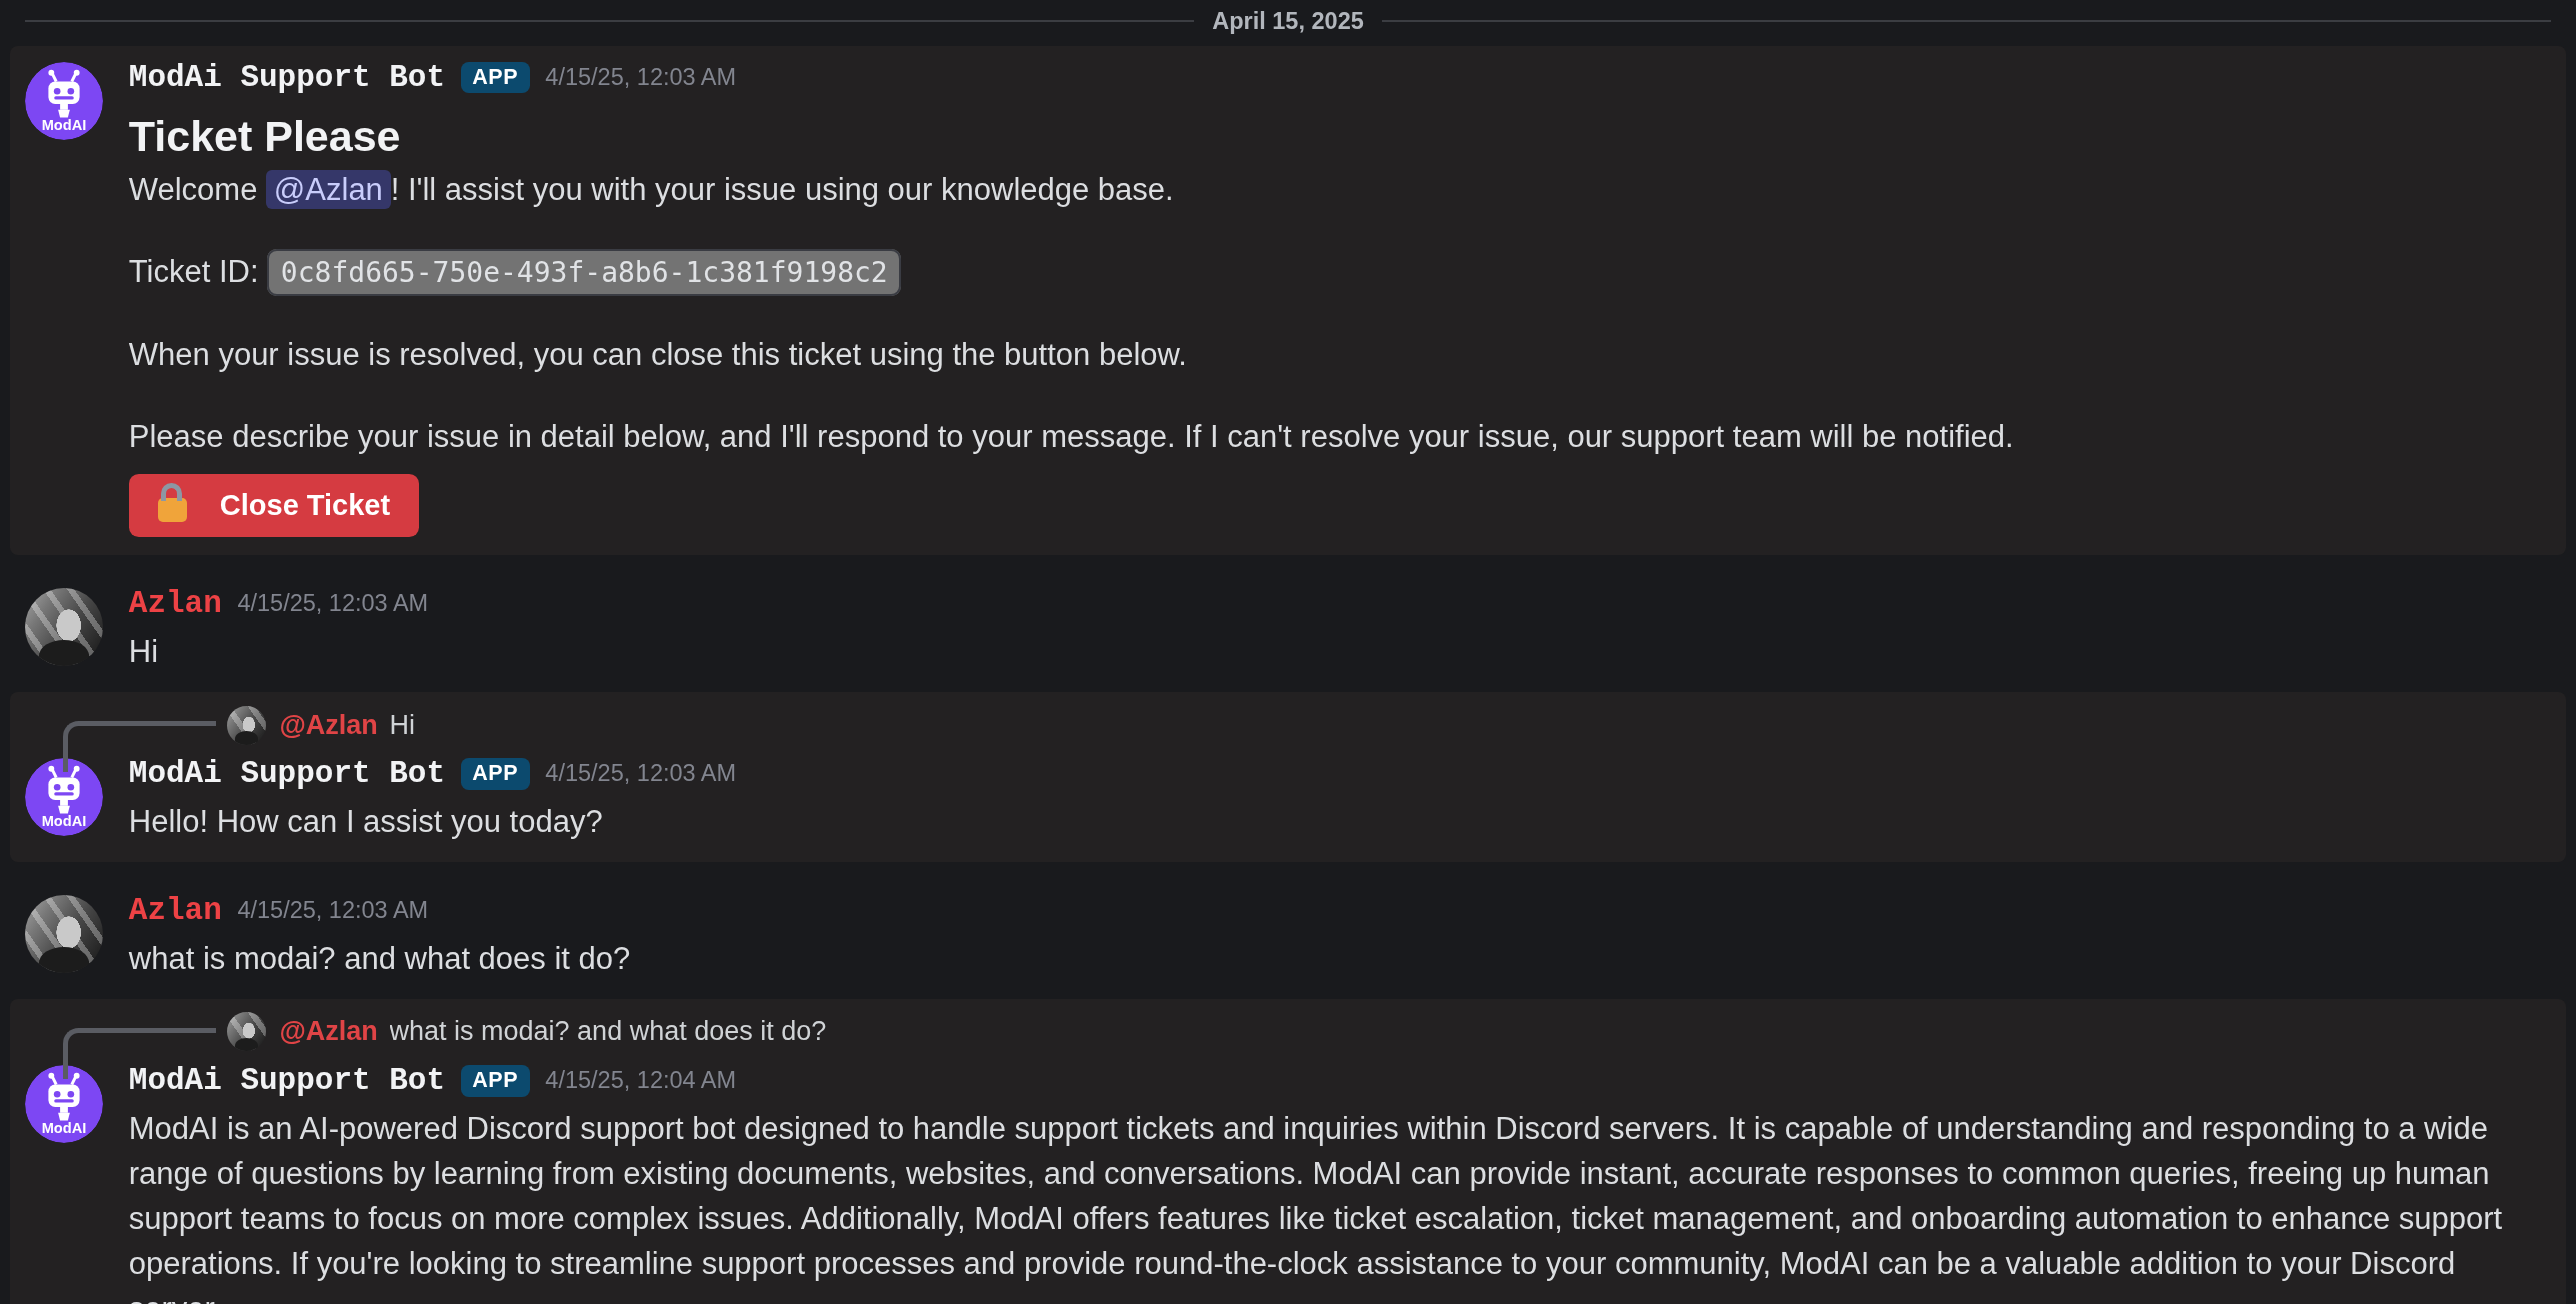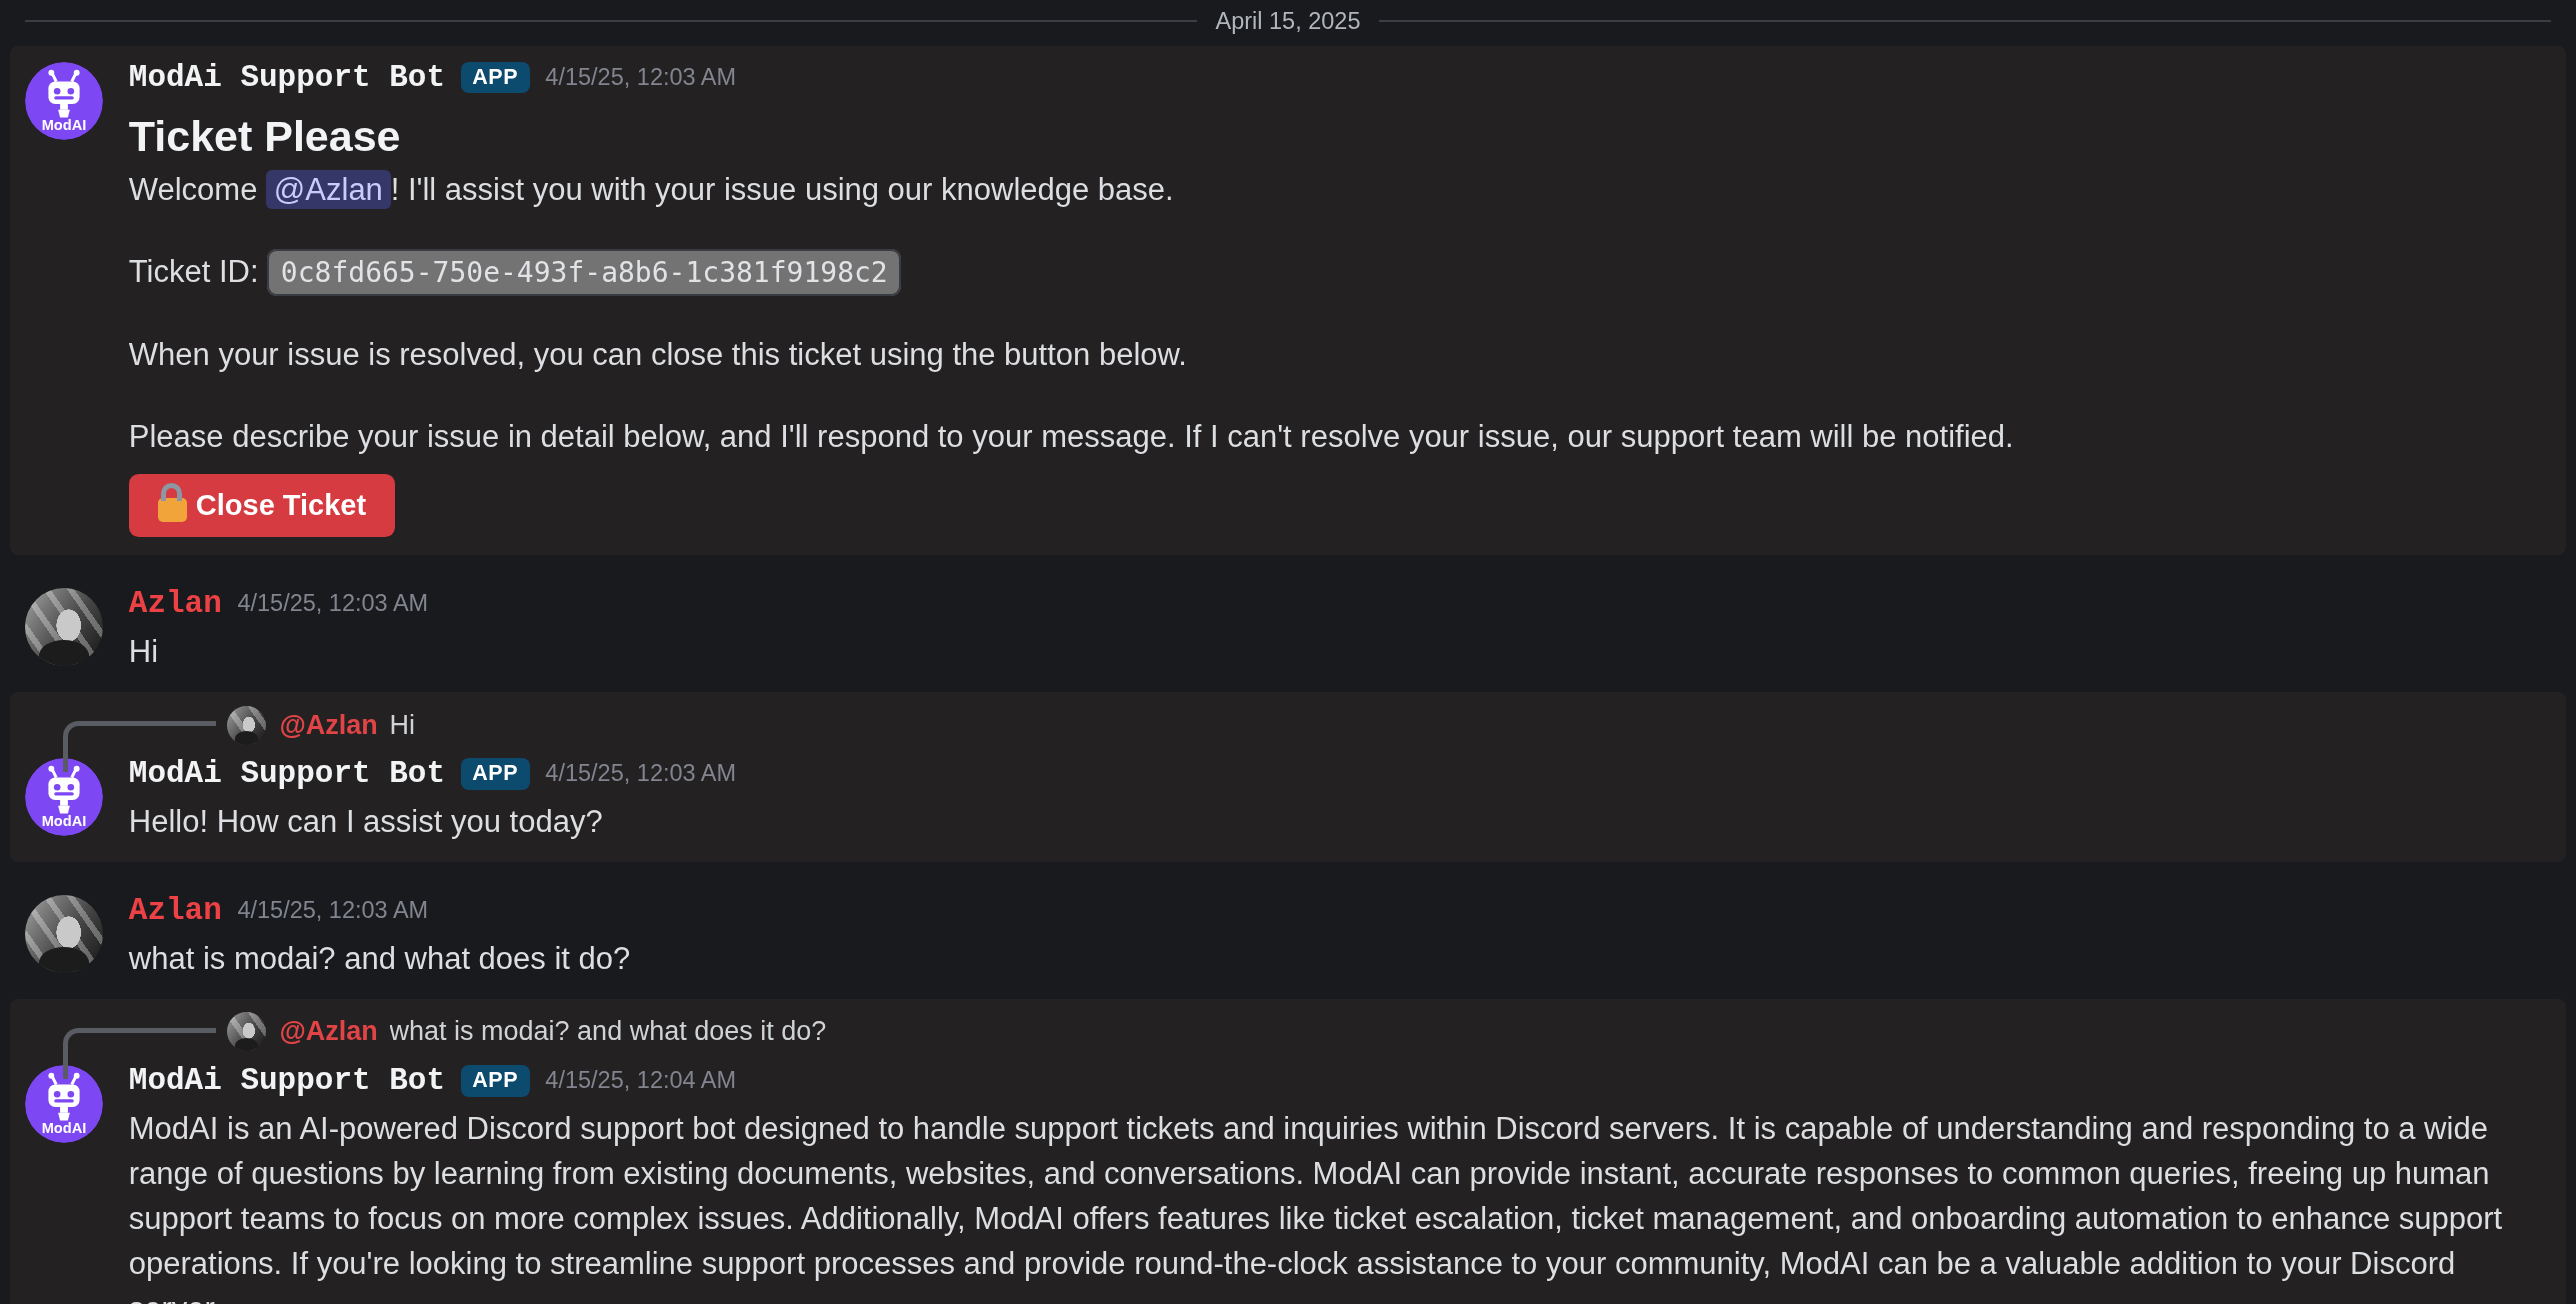--- a/index.html
+++ b/index.html
@@ -5,21 +5,21 @@
   html,body{margin:0;padding:0;}
   body{
     width:2576px;height:1305px;overflow:hidden;
     background:#191a1d;
     font-family:"Liberation Sans",sans-serif;
     color:#dcdee1;
   }
   
   .date-divider{display:flex;align-items:center;margin:7.8px 25.4px 7.8px;}
   .date-divider .line{flex:1;height:2px;background:#3b3d42;}
-  .date-divider .label{margin:0 18px;font-size:23.5px;font-weight:400;color:#b2b6bc;}
+  .date-divider .label{margin:0 18px;font-size:23.5px;font-weight:700;color:#b2b6bc;}
 
   
   .msg-block{margin:11.7px 9.8px 0;padding:11.7px 43px 17.6px 0;}
   .msg-block.highlighted{background:#232122;border-radius:7.8px;}
   .msg-block.plain{margin-top:23.5px;padding-top:5.9px;padding-bottom:5.9px;background:transparent;}
 
   .msg-row{display:flex;}
   .avatar-col{flex:0 0 119px;padding-left:15.6px;box-sizing:border-box;}
   .content{flex:1;min-width:0;}
 
@@ -62,21 +62,21 @@
     padding:2px 7.8px;font-weight:500;cursor:pointer;
   }
   .inline-code{
     font-family:"DejaVu Sans Mono",monospace;font-size:28px;
     background:#737373;border:2px solid #3a3c43;border-radius:9.8px;
     padding:4.9px 11.7px;color:#e1e3e6;white-space:nowrap;
   }
 
   
   .close-btn{
-    display:inline-flex;align-items:center;gap:9px;
+    display:inline-flex;align-items:center;gap:33px;
     background:#d53b41;border:none;border-radius:9.8px;
     height:63px;padding:0 29px;margin-top:15.6px;
     color:#ffffff;font-size:29px;font-weight:700;
     font-family:"Liberation Sans",sans-serif;cursor:pointer;
   }
   .lock-icon{position:relative;width:29px;height:23.5px;background:#f0a43a;border-radius:4.9px;margin-top:7.8px;}
   .lock-icon::before{
     content:"";position:absolute;top:-14.7px;left:2.9px;width:11.7px;height:12.7px;
     border:5.9px solid #8d97a3;border-bottom:none;border-radius:11.7px 11.7px 0 0;
   }

